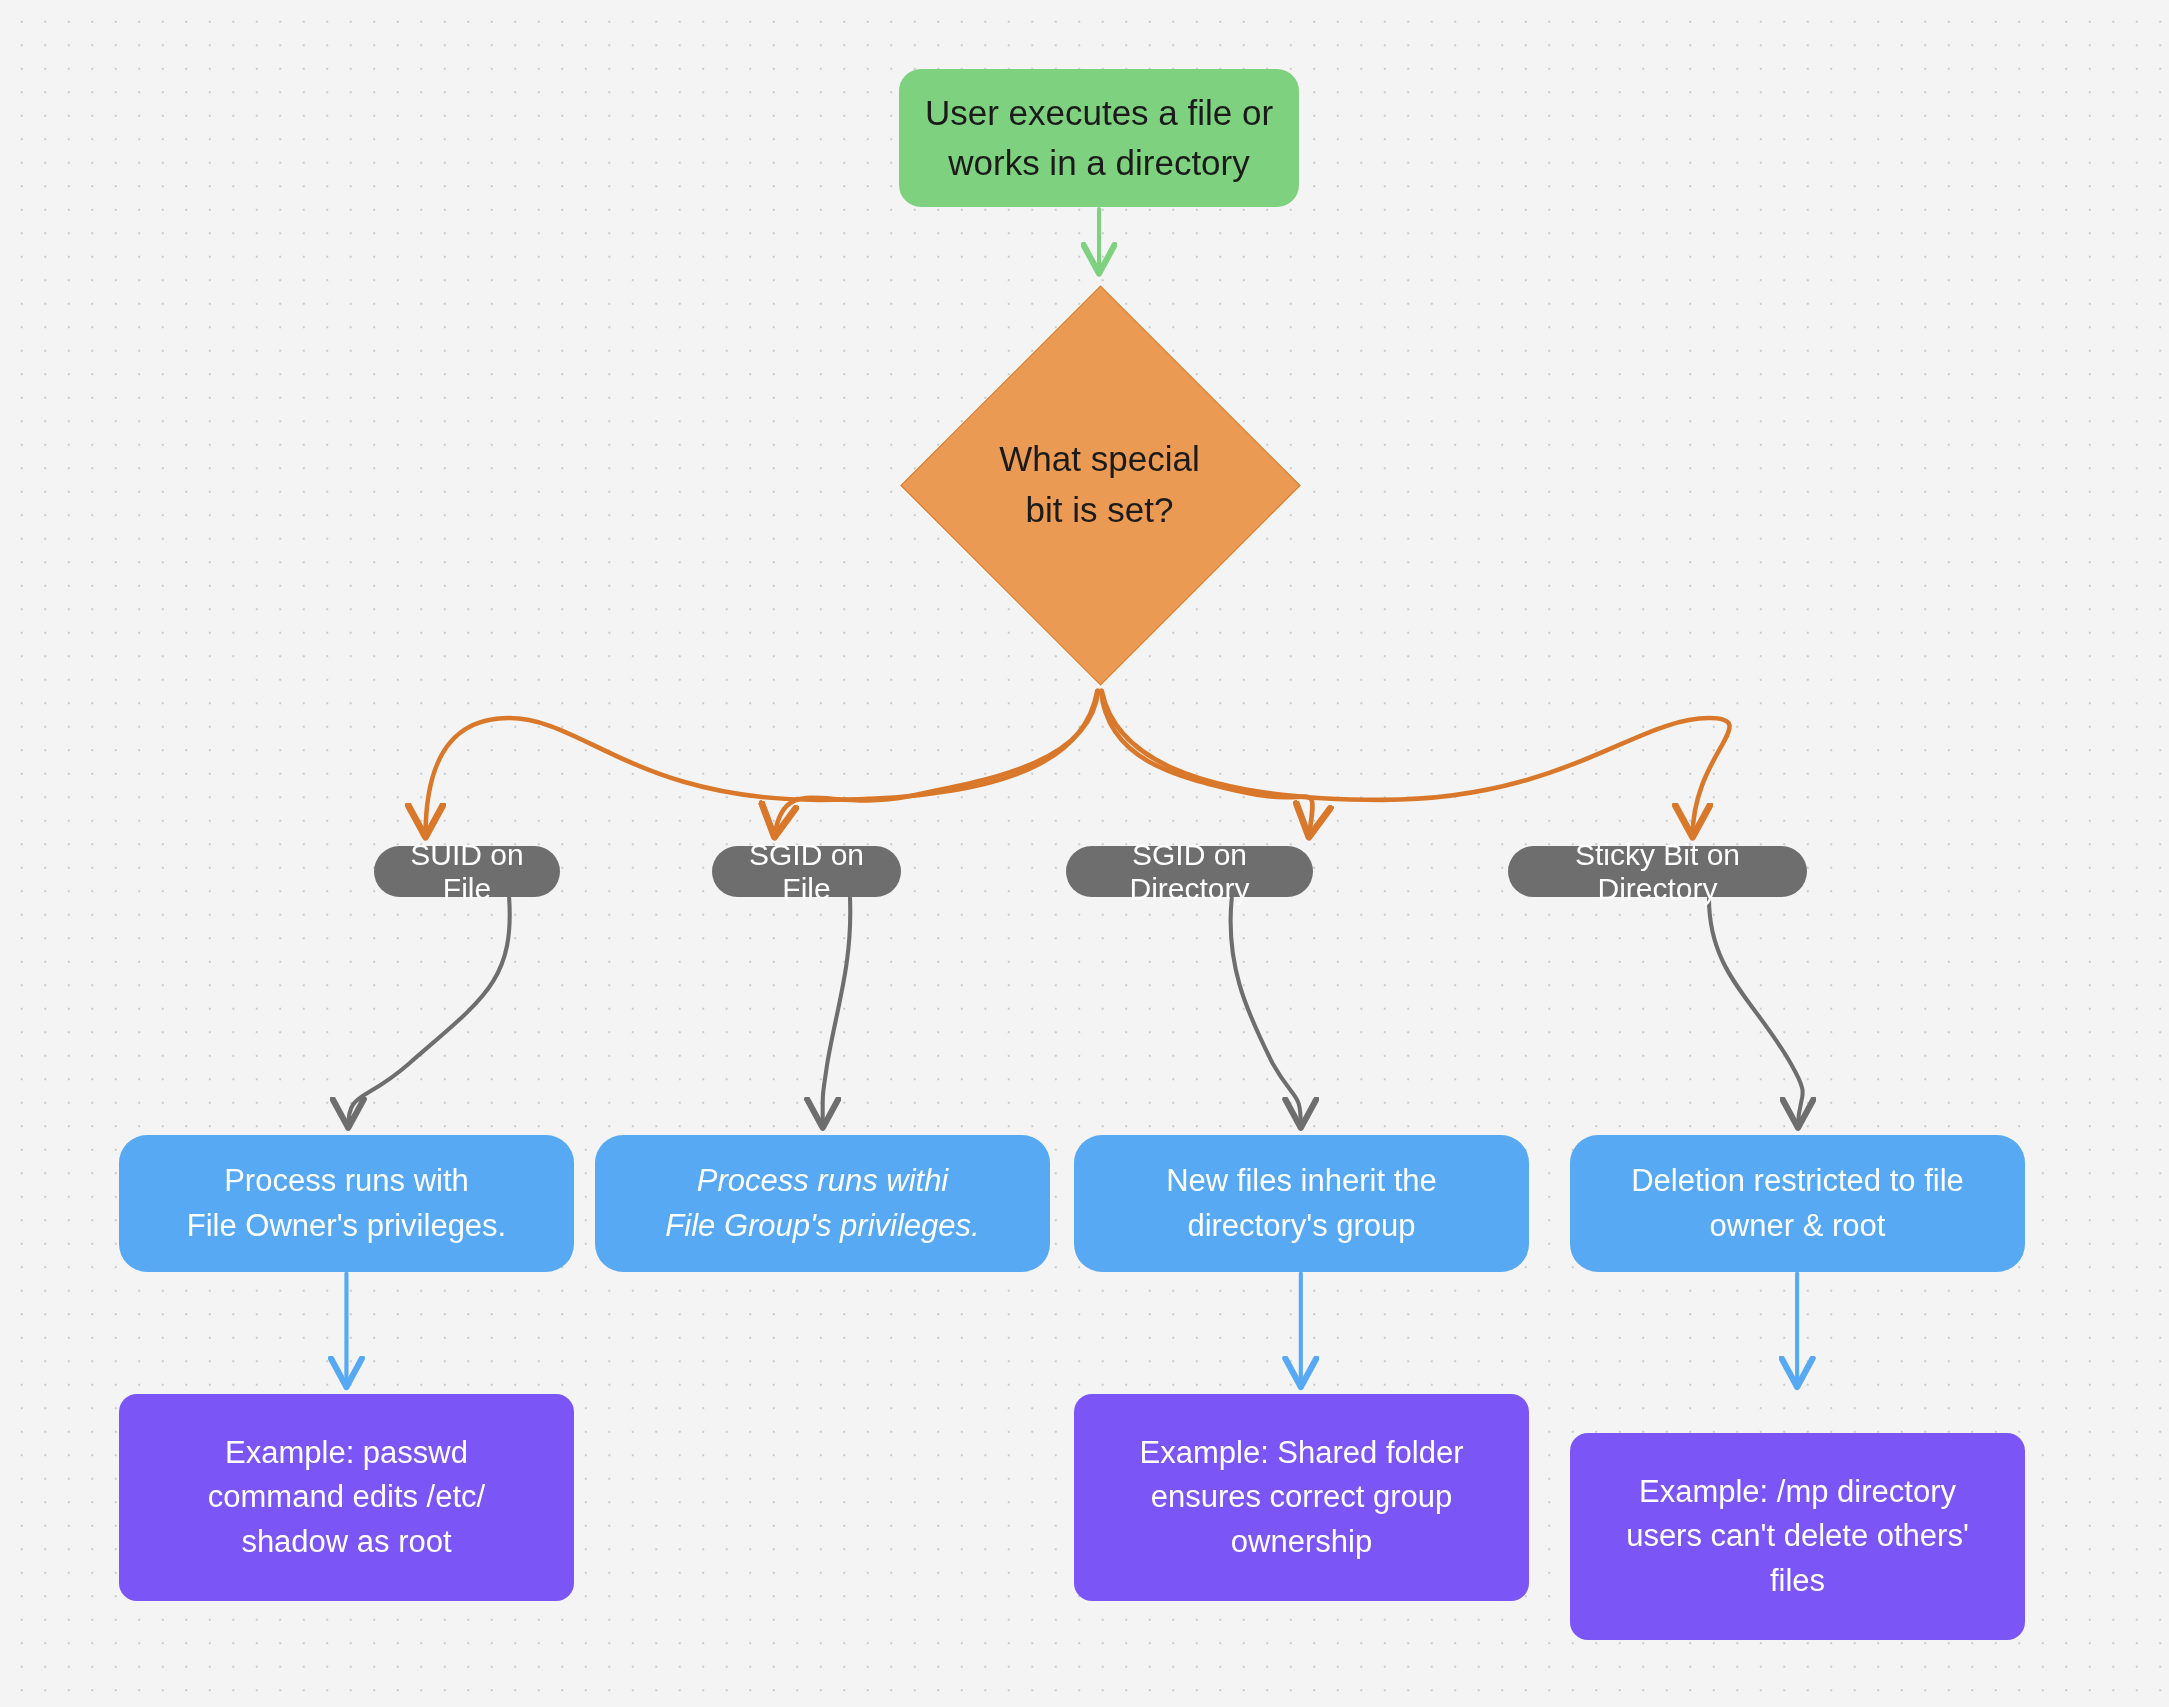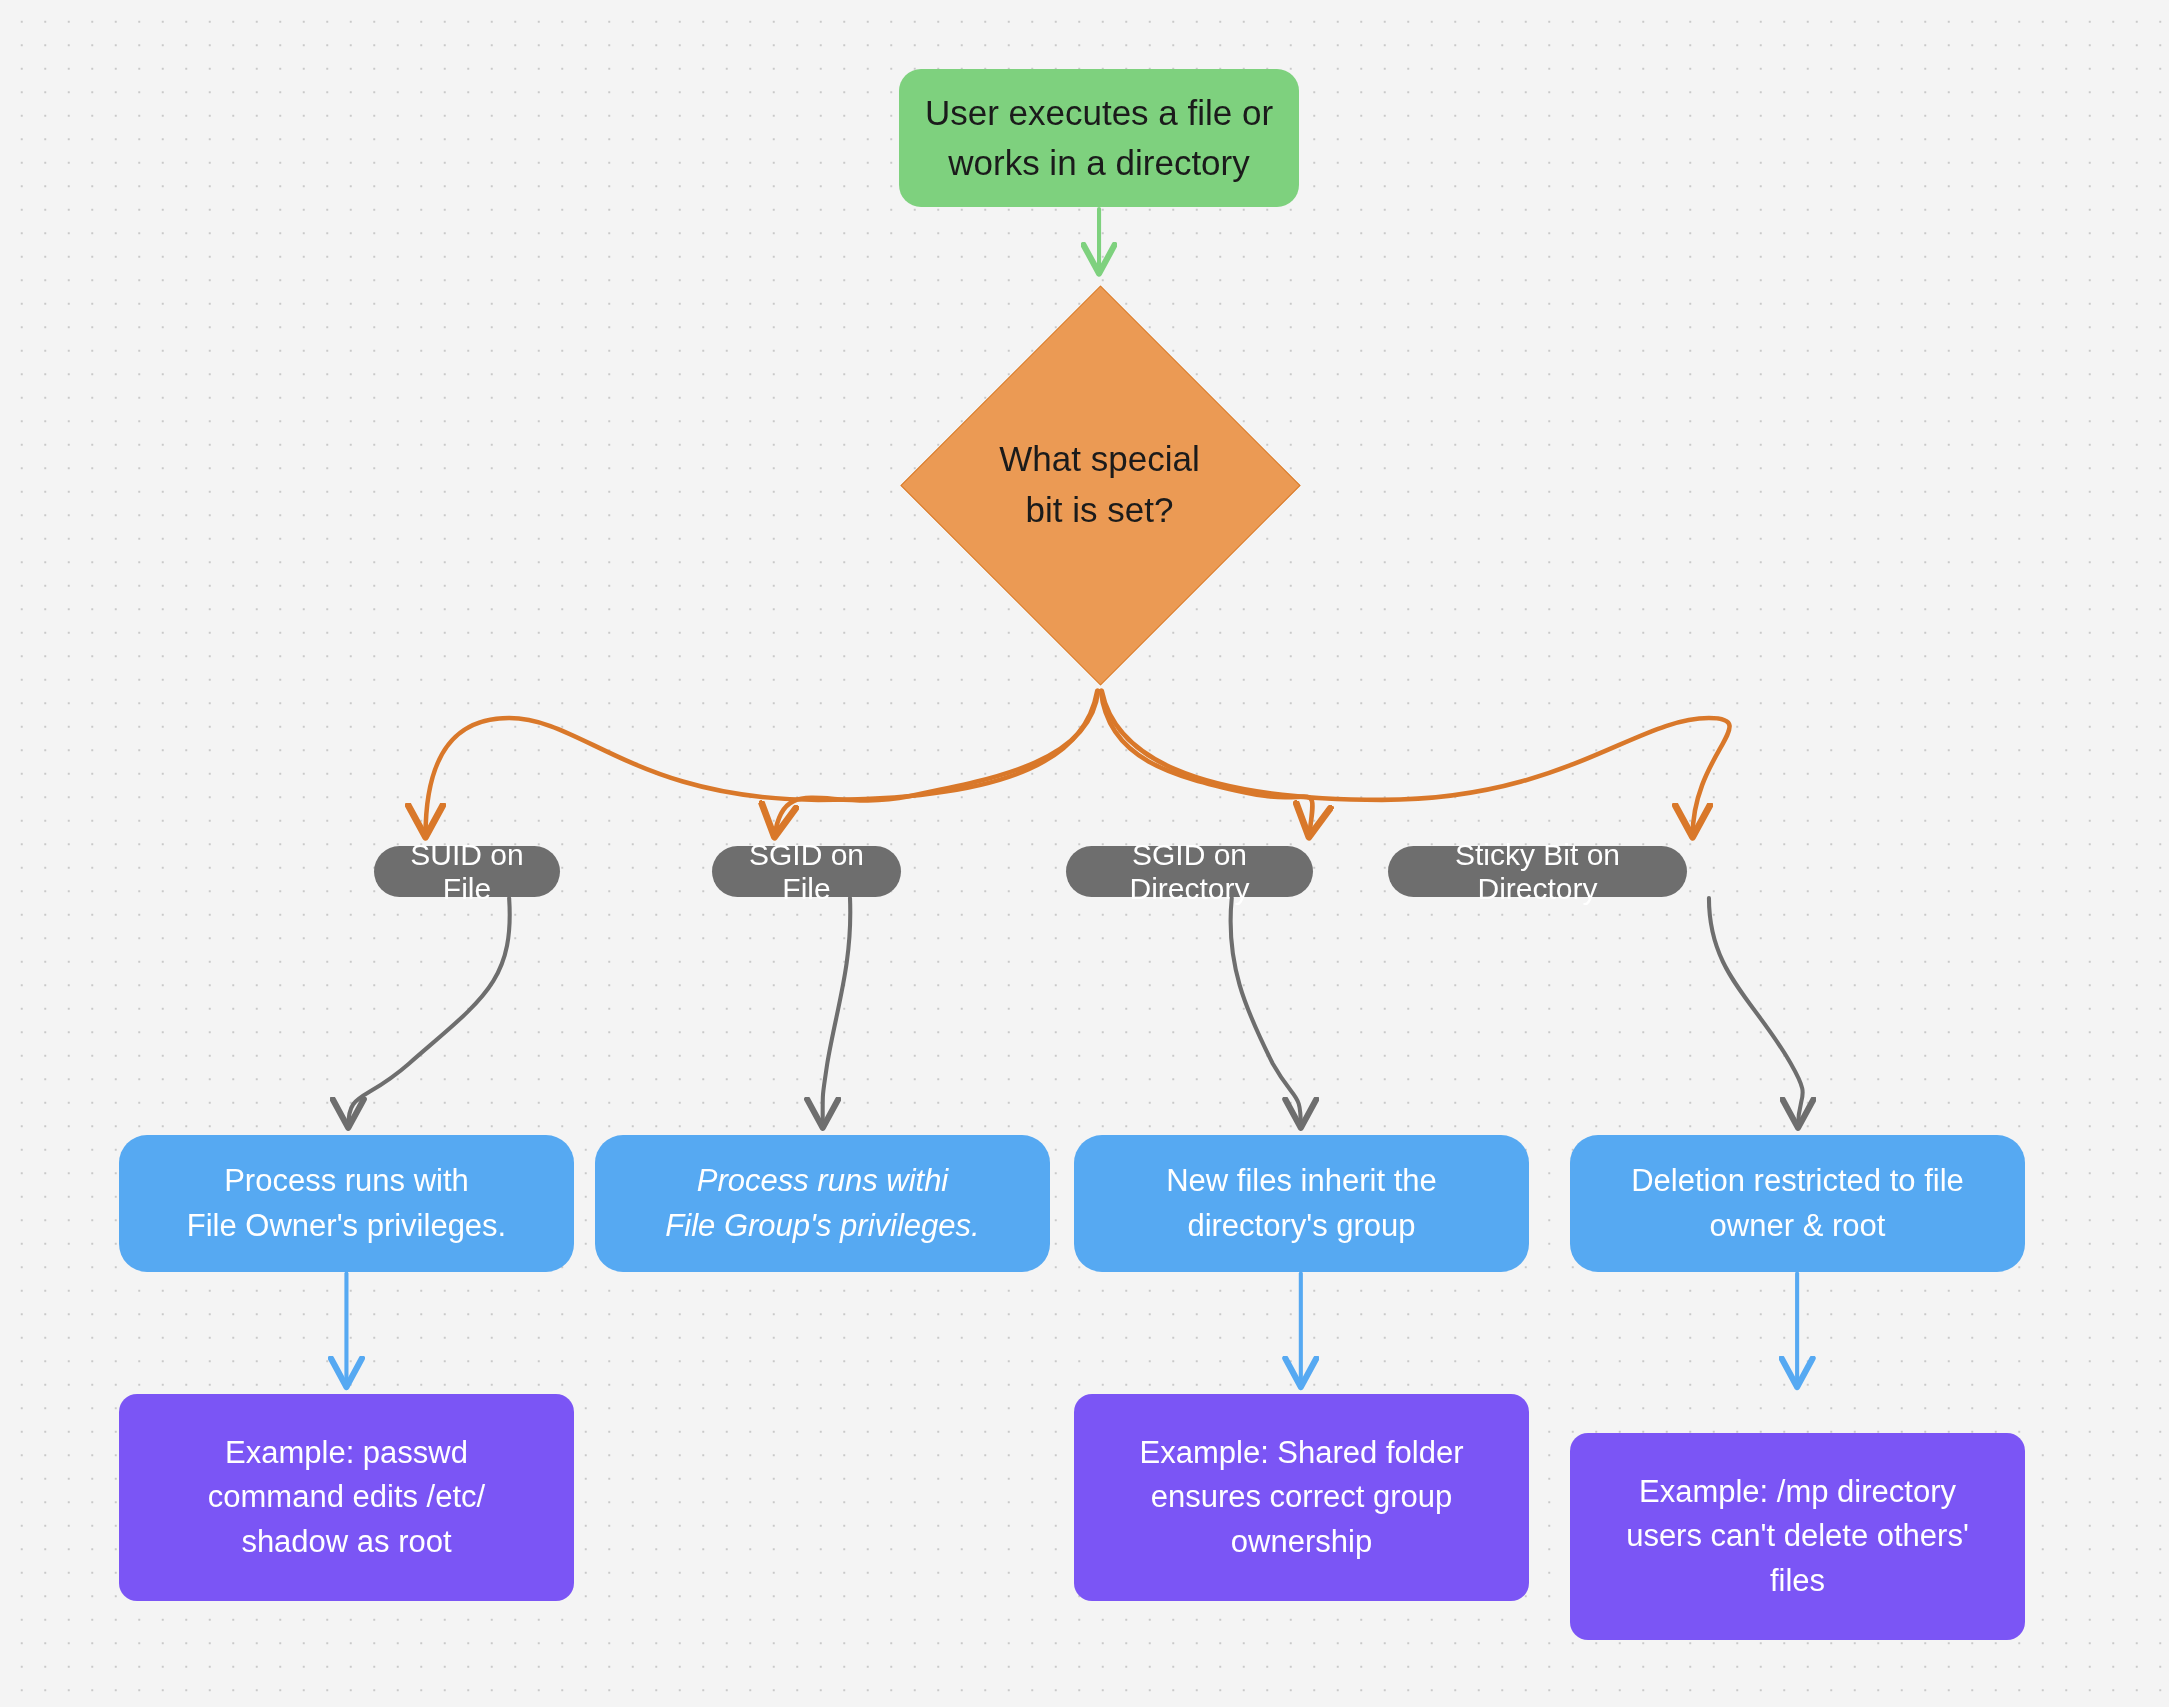--- a/index.html
+++ b/index.html
@@ -89,21 +89,21 @@
     background: #6e6e6e;
     border-radius: 25.5px;
     color: #ffffff;
     font-size: 30px;
     top: 846px;
     padding: 0 20px;
   }
   .n-pill-1 { left: 374px;  width: 186px; }
   .n-pill-2 { left: 712px;  width: 189px; }
   .n-pill-3 { left: 1066px; width: 247px; }
-  .n-pill-4 { left: 1388px; width: 299px; }
+  .n-pill-4 { left: 1508px; width: 299px; }
 
   
   .n-blue {
     top: 1135px;
     height: 137px;
     background: #56a9f2;
     border-radius: 28px;
     color: #ffffff;
     font-size: 31px;
     line-height: 1.42;

